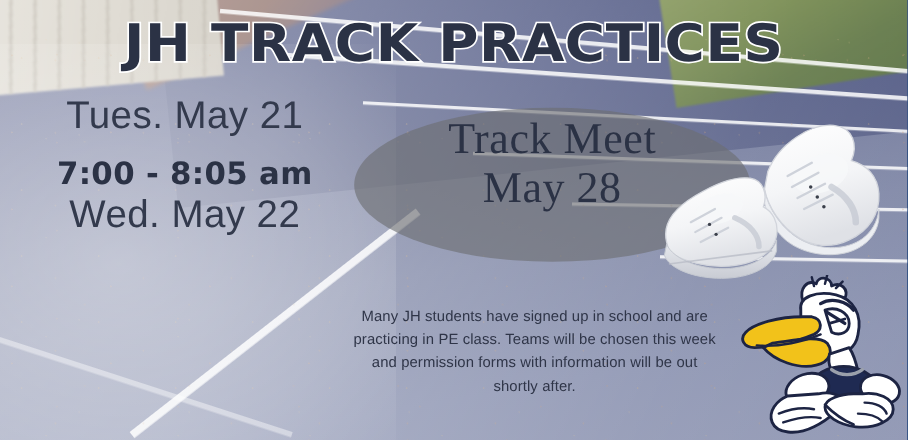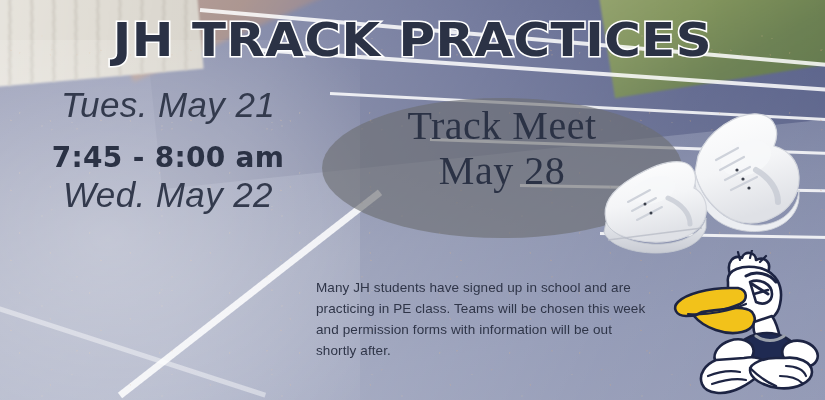--- a/index.html
+++ b/index.html
@@ -161,21 +161,20 @@
     line-height: 1.18;
     color: #2b3245;
   }
   .sched-date {
     font-family: "Liberation Sans", sans-serif;
     font-weight: 300;
     font-size: 35px;
     letter-spacing: 0.4px;
     line-height: 1.22;
     color: #333a4d;
-    font-style: italic;
   }
   .sched-gap { height: 14px; }
 
   
   .meet-ellipse {
     position: absolute;
     left: 322px;
     top: 98px;
     width: 360px;
     height: 140px;
@@ -195,20 +194,21 @@
     color: #2b3245;
     letter-spacing: 0.5px;
   }
 
   
   .blurb {
     position: absolute;
     left: 316px;
     top: 278px;
     width: 340px;
+    text-align: center;
     font-family: "Liberation Sans", sans-serif;
     font-weight: 400;
     font-size: 13.5px;
     line-height: 1.55;
     color: #2f3548;
     letter-spacing: 0.1px;
   }
 
   
   .shoes { position: absolute; left: 598px; top: 98px; width: 230px; height: 165px; }
@@ -248,21 +248,21 @@
     <div class="bg-speckle"></div>
     <div class="bg-wash"></div>
     <div class="bg-leftveil"></div>
   </div>
 
   <div class="title">JH TRACK PRACTICES</div>
 
   <div class="schedule">
     <div class="sched-date">Tues. May 21</div>
     <div class="sched-gap"></div>
-    <div class="sched-time">7:45 - 8:00 am</div>
+    <div class="sched-time">7:00 - 8:05 am</div>
     <div class="sched-date">Wed. May 22</div>
   </div>
 
   <div class="meet-ellipse"></div>
   <div class="meet-text">
     <div>Track Meet</div>
     <div>May 28</div>
   </div>
 
   <div class="blurb">Many JH students have signed up in school and are practicing in PE class. Teams will be chosen this week and permission forms with information will be out shortly after.</div>

